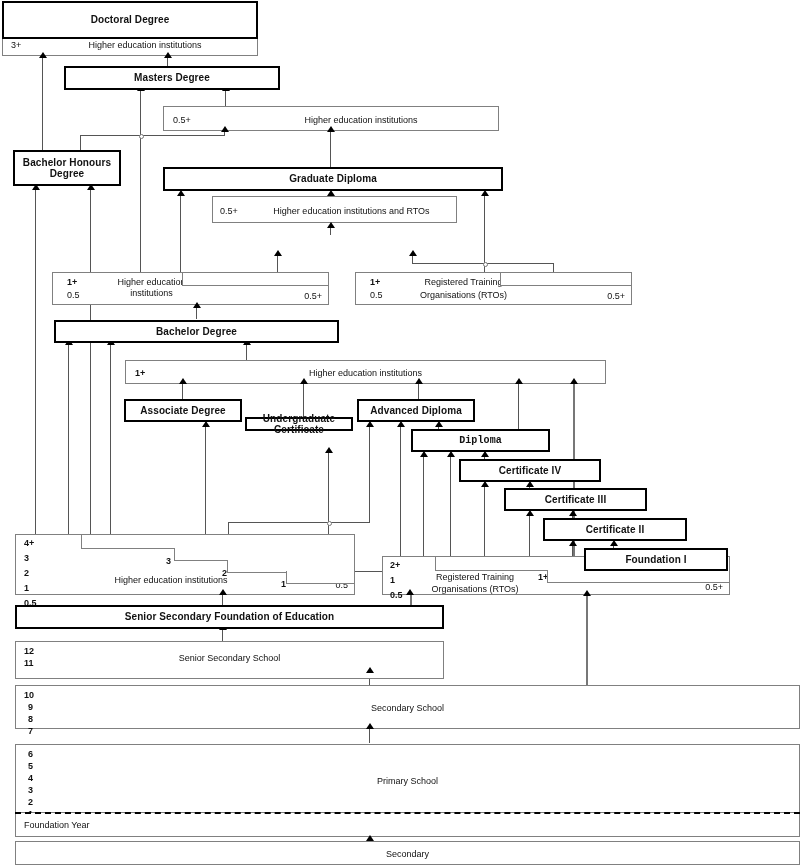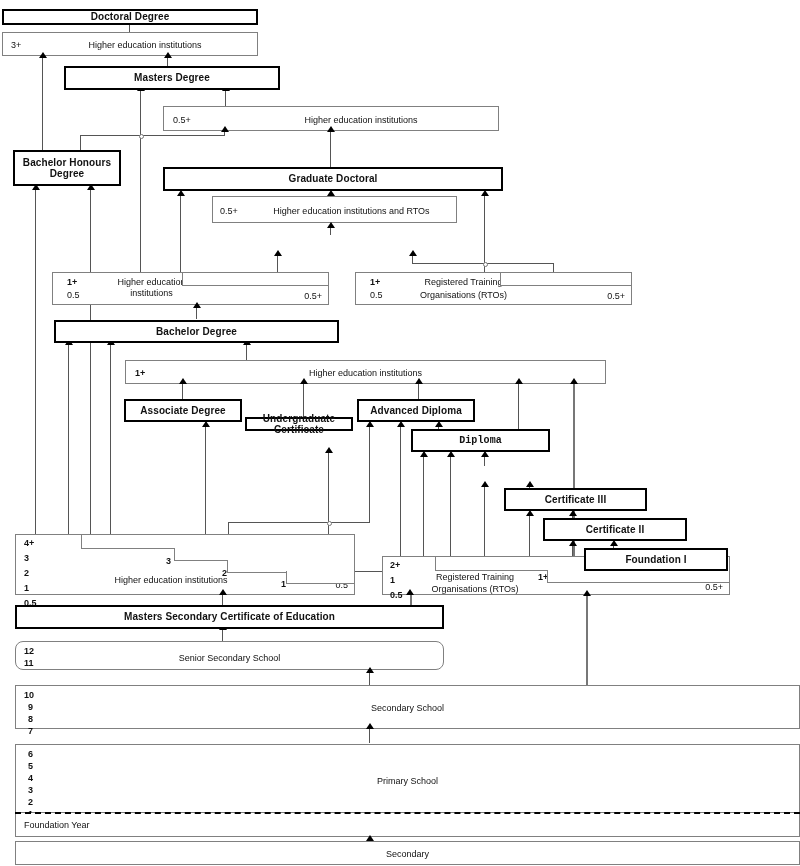--- a/index.html
+++ b/index.html
@@ -344,35 +344,36 @@
     <span style="position:absolute;right:6px;top:25px;">0.5+</span>
   </div>
   <div class="mask" style="left:435px;top:557px;width:294px;height:13px;"></div>
   <div class="sep" style="left:435px;top:570px;width:112px;"></div>
   <div class="sep" style="left:435px;top:557px;width:1px;height:14px;background:#808080;"></div>
 
   <div class="mask" style="left:547px;top:557px;width:182px;height:25px;"></div>
   <div class="sep" style="left:547px;top:582px;width:183px;"></div>
   <div class="sep" style="left:547px;top:570px;width:1px;height:13px;background:#808080;"></div>
 
-  <div class="qual" style="left:2px;top:1px;width:256px;height:16px;margin-top:8px;">Doctoral Degree</div>
+  <div class="qual" style="left:2px;top:1px;width:256px;height:38px;">Doctoral Degree</div>
   <div class="qual" style="left:64px;top:66px;width:216px;height:24px;">Masters Degree</div>
   <div class="qual" style="left:13px;top:150px;width:108px;height:36px;">Bachelor Honours Degree</div>
-  <div class="qual" style="left:163px;top:167px;width:340px;height:24px;">Graduate Doctoral</div>
+  <div class="qual" style="left:163px;top:167px;width:340px;height:24px;">Graduate Diploma</div>
   <div class="qual" style="left:54px;top:320px;width:285px;height:23px;">Bachelor Degree</div>
   <div class="qual" style="left:124px;top:399px;width:118px;height:23px;">Associate Degree</div>
   <div class="qual" style="left:245px;top:417px;width:108px;height:14px;">Undergraduate Certificate</div>
   <div class="qual" style="left:357px;top:399px;width:118px;height:23px;">Advanced Diploma</div>
   <div class="qual" style="left:411px;top:429px;width:139px;height:23px;font-family:Liberation Mono, monospace;">Diploma</div>
+  <div class="qual" style="left:459px;top:459px;width:142px;height:23px;">Certificate IV</div>
   <div class="qual" style="left:504px;top:488px;width:143px;height:23px;text-align:right;">Certificate III</div>
   <div class="qual" style="left:543px;top:518px;width:144px;height:23px;">Certificate II</div>
   <div class="qual" style="left:584px;top:548px;width:144px;height:23px;">Foundation I</div>
-  <div class="qual" style="left:15px;top:605px;width:429px;height:24px;">Masters Secondary Certificate of Education</div>
-
-  <div class="prov" style="left:15px;top:641px;width:429px;height:29px;border-radius:8px;">
+  <div class="qual" style="left:15px;top:605px;width:429px;height:24px;">Senior Secondary Foundation of Education</div>
+
+  <div class="prov" style="left:15px;top:641px;width:429px;height:38px;">
     <div class="yrs" style="left:8px;top:5px;">
       <div style="font-weight:bold;margin-bottom:3px;">12</div>
       <div style="font-weight:bold;margin-bottom:0;">11</div>
     </div>
     <span class="ctr" style="top:11px;">Senior Secondary School</span>
   </div>
 
   <div class="prov" style="left:15px;top:685px;width:785px;height:44px;">
     <div class="yrs" style="left:8px;top:5px;">
       <div style="font-weight:bold;margin-bottom:3px;">10</div>

